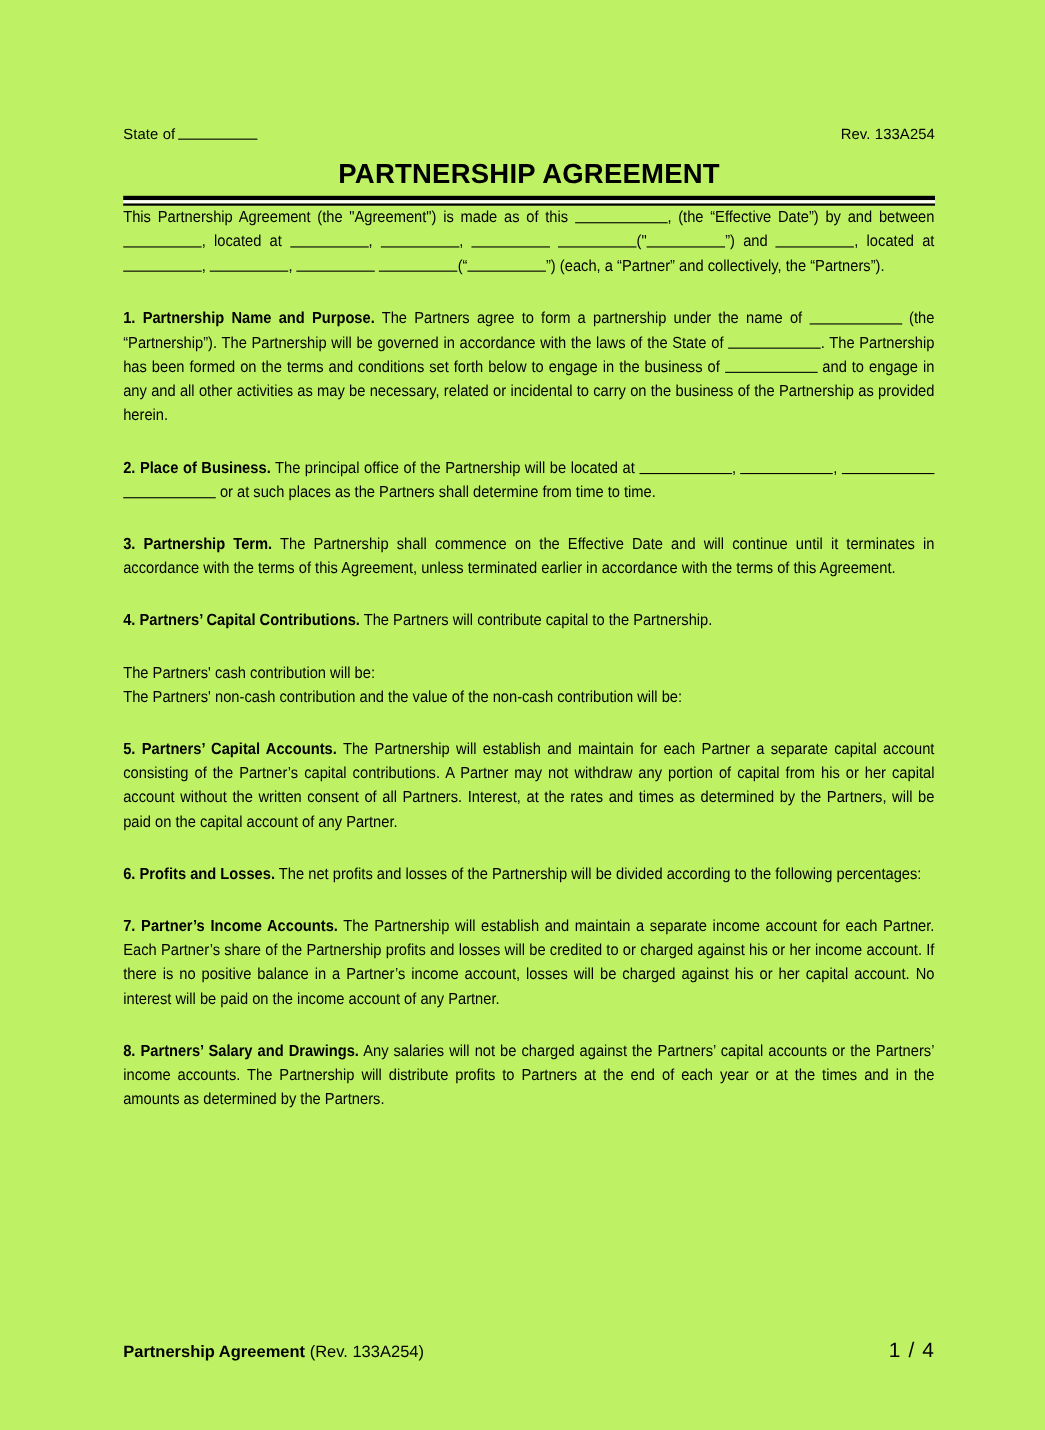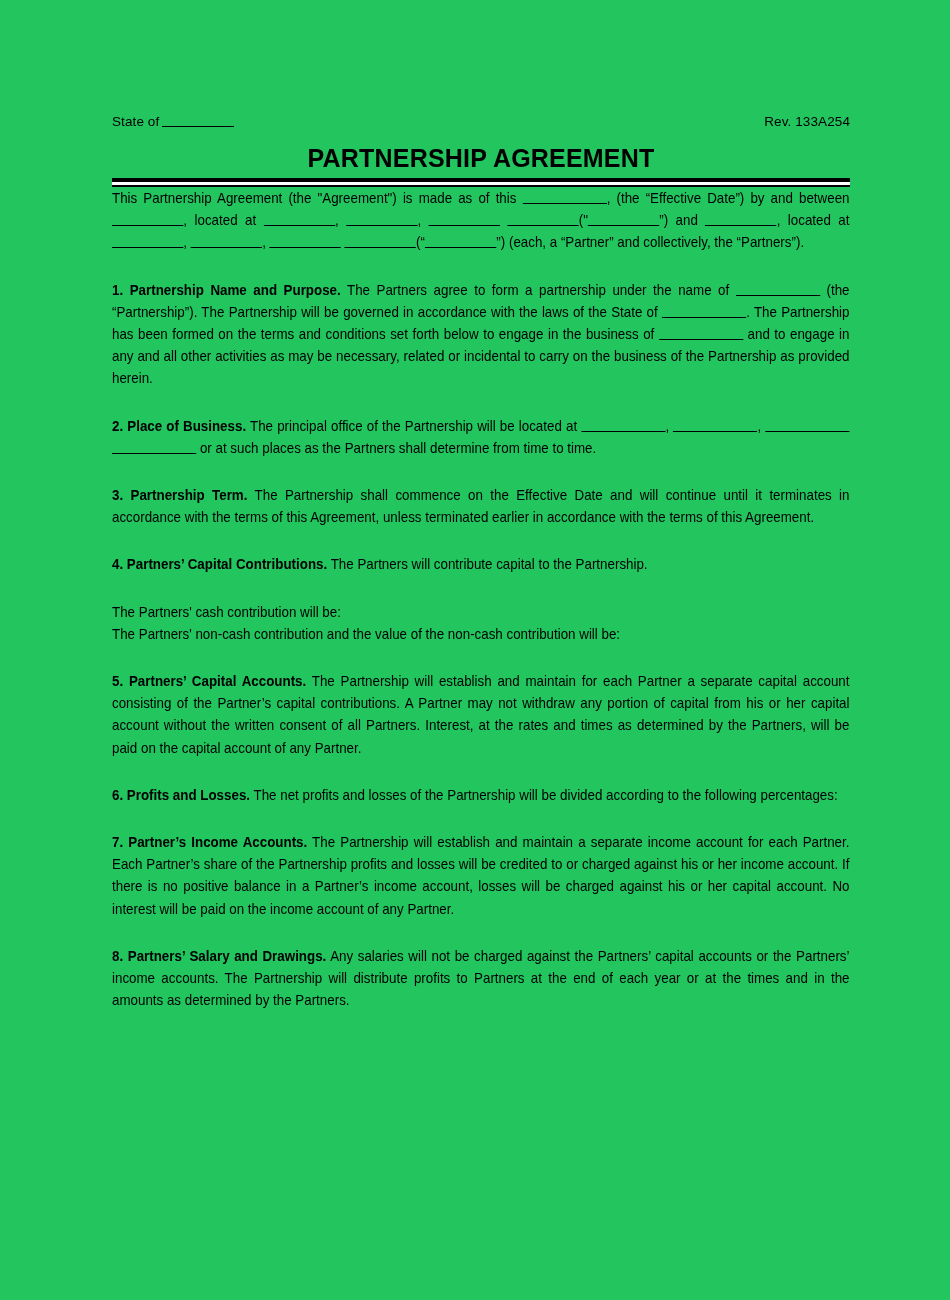--- a/index.html
+++ b/index.html
@@ -16,21 +16,21 @@
     -webkit-font-smoothing: antialiased;
   }
 
   .page {
     position: absolute;
     left: 0; top: 0;
     width: 950px;
     height: 1300px;
     box-sizing: border-box;
     padding: 0;
-    background: #22c55e;
+    background: #bef264;
   }
 
   .content {
     position: absolute;
     left: 112px;
     top: 114px;
     width: 738px;
   }
 
   
@@ -207,14 +207,18 @@
           <span class="sec-head">Partner’s Income Accounts.</span>
           <span>The Partnership will establish and maintain a separate income account for each Partner. Each Partner’s share of the Partnership profits and losses will be credited to or charged against his or her income account. If there is no positive balance in a Partner’s income account, losses will be charged against his or her capital account. No interest will be paid on the income account of any Partner.</span></p>
 
       <p class="para spaced-lg"><span class="sec-head">8.</span>
           <span class="sec-head">Partners’ Salary and Drawings.</span>
           <span>Any salaries will not be charged against the Partners’ capital accounts or the Partners’ income accounts. The Partnership will distribute profits to Partners at the end of each year or at the times and in the amounts as determined by the Partners.</span></p>
 
     </div>
   </div>
 
+  <div class="doc-footer">
+    <div class="footer-left"><span class="ftitle">Partnership Agreement</span> <span class="frev">(Rev. 133A254)</span></div>
+    <div class="footer-page">1 / 4</div>
+  </div>
 
 </div>
 
 </body></html>

